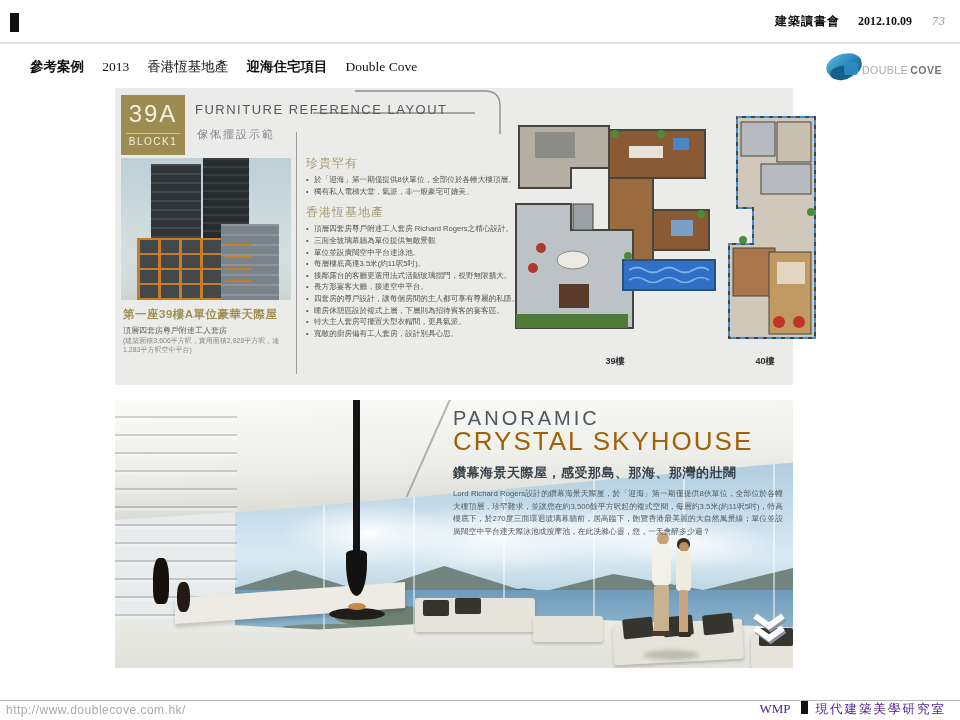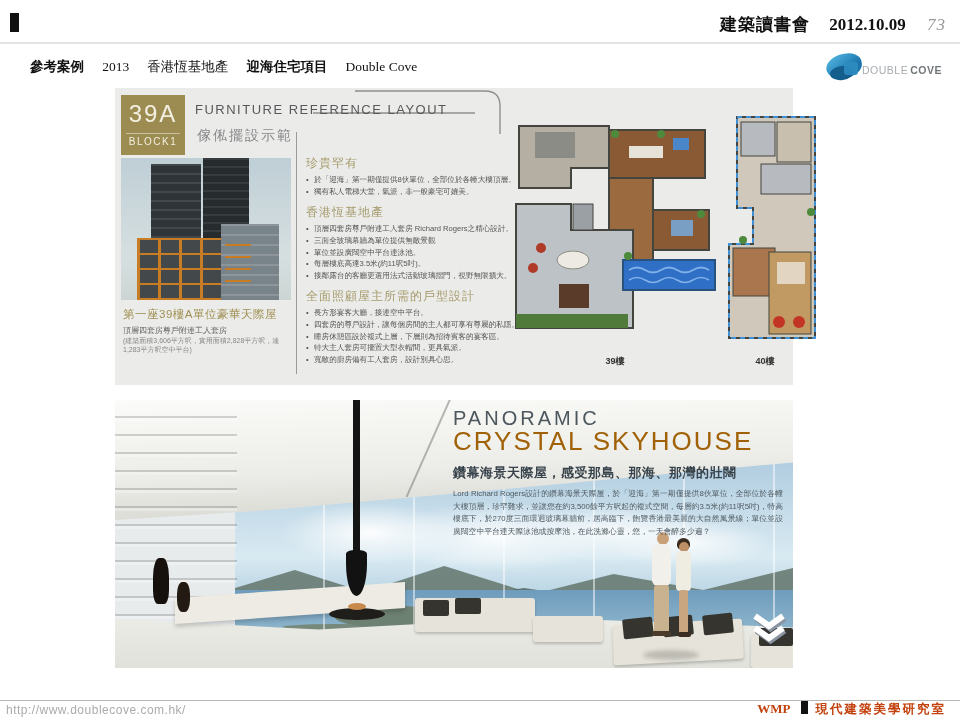--- a/index.html
+++ b/index.html
@@ -4,21 +4,21 @@
 <style>
   html,body{margin:0;padding:0;background:#888;}
   .slide{position:relative;width:960px;height:720px;background:#ffffff;overflow:hidden;
          font-family:"Liberation Sans",sans-serif;color:#333;}
 
   
   .hdr-bar{position:absolute;left:10px;top:13px;width:9px;height:19px;background:#111;}
   .hdr-title{position:absolute;left:30px;top:8px;font-family:"Liberation Serif",serif;
              font-weight:bold;font-size:19px;letter-spacing:5px;color:#111;}
   .hdr-right{position:absolute;right:14px;top:13px;font-family:"Liberation Serif",serif;
-             font-weight:bold;font-size:17px;color:#111;letter-spacing:1px;}
+             font-weight:bold;font-size:12px;color:#111;letter-spacing:1px;}
   .hdr-right .date{margin-left:14px;letter-spacing:0;}
   .hdr-right .pageno{margin-left:16px;font-style:italic;font-weight:normal;color:#9a9a9a;}
   .hdr-rule{position:absolute;left:0;right:0;top:42px;border-top:2px solid #e3e3e1;}
 
   
   .subtitle{position:absolute;left:30px;top:58px;font-size:13.5px;color:#111;
             font-family:"DejaVu Sans Mono","Liberation Sans",monospace;white-space:nowrap;}
   .subtitle b{font-weight:bold;}
   .subtitle span{margin-right:10px;font-family:Liberation Serif, serif;}
 
@@ -36,40 +36,40 @@
 
   
   .panel1{position:absolute;left:115px;top:88px;width:678px;height:297px;background:#ebece9;}
   .badge{position:absolute;left:6px;top:7px;width:64px;height:60px;background:#9c8c52;
          text-align:center;color:#f3efe0;}
   .badge .b1{font-size:24px;font-weight:normal;letter-spacing:2px;line-height:38px;}
   .badge .b2{font-size:10px;letter-spacing:1.5px;border-top:1px solid rgba(255,255,255,.45);
              margin:0 5px;padding-top:2px;}
   .p1-title-en{position:absolute;left:80px;top:14px;font-size:13px;letter-spacing:1.5px;
                color:#58585a;font-weight:normal;white-space:nowrap;}
-  .p1-title-zh{position:absolute;left:82px;top:39px;font-size:14px;letter-spacing:2px;color:#87878a;font-family:Liberation Serif, serif;}
+  .p1-title-zh{position:absolute;left:82px;top:39px;font-size:11px;letter-spacing:2px;color:#87878a;font-family:Liberation Serif, serif;}
   .callout{position:absolute;left:0;top:0;width:678px;height:70px;pointer-events:none;}
   .p1-divider{position:absolute;left:181px;top:44px;width:1px;height:242px;background:#9a9a98;}
 
   
   .photo{position:absolute;left:6px;top:70px;width:170px;height:142px;overflow:hidden;
          background:linear-gradient(180deg,#bfcfd6 0%,#d6dfe0 70%,#cdd5d4 100%);}
   .ph-t1{position:absolute;left:30px;top:6px;width:50px;height:74px;background:#2e3437;
          background-image:repeating-linear-gradient(180deg,rgba(255,255,255,.10) 0 2px,transparent 2px 9px);}
   .ph-t2{position:absolute;left:82px;top:0;width:46px;height:82px;background:#262b2e;
          background-image:repeating-linear-gradient(180deg,rgba(255,255,255,.08) 0 2px,transparent 2px 8px);}
   .ph-main{position:absolute;left:16px;top:80px;width:84px;height:62px;background:#43484a;
            background-image:repeating-linear-gradient(90deg,#c87c24 0 3px,transparent 3px 21px),
                             repeating-linear-gradient(180deg,#c87c24 0 2px,transparent 2px 15px);}
   .ph-wing{position:absolute;left:100px;top:66px;width:58px;height:76px;background:#79838a;
            background-image:repeating-linear-gradient(180deg,rgba(255,255,255,.15) 0 2px,transparent 2px 10px);}
   .ph-orange2{position:absolute;left:104px;top:86px;width:26px;height:40px;
               background:repeating-linear-gradient(180deg,#c87c24 0 2px,transparent 2px 12px);}
 
-  .unit-heading{position:absolute;left:8px;top:219px;font-size:11.5px;font-weight:normal;
+  .unit-heading{position:absolute;left:8px;top:219px;font-size:11.5px;font-weight:bold;
                 color:#a08f52;letter-spacing:.5px;text-align:center;}
   .unit-sub1{position:absolute;left:8px;top:237px;font-size:8px;color:#666;}
   .unit-sub2{position:absolute;left:8px;top:248px;width:168px;font-size:7px;color:#888;line-height:1.35;}
 
   .p1-mid{position:absolute;left:191px;top:60px;width:214px;}
   .sec-h{font-size:12px;color:#a59a6c;margin:7px 0 3px 0;font-weight:normal;letter-spacing:1px;}
   .bullet{display:flex;font-size:7.6px;color:#555;line-height:1.4;margin-bottom:1px;}
   .bullet .dot{width:8px;flex:none;}
 
   .plan39{position:absolute;left:396px;top:20px;}
@@ -136,21 +136,21 @@
   .p2-t2{font-size:26px;letter-spacing:2px;color:#a16207;line-height:1.05;}
   .p2-hzh{font-size:13px;font-weight:bold;color:#37424a;margin-top:9px;letter-spacing:.5px;}
   .p2-body{font-size:7.8px;color:#4f5a61;line-height:1.6;margin-top:6px;width:330px;text-align:justify;}
   .chevron{position:absolute;left:634px;top:212px;width:40px;height:34px;cursor:pointer;}
 
   
   .ftr-rule{position:absolute;left:0;right:0;top:700px;border-top:1px solid #b9b9b7;}
   .ftr-url{position:absolute;left:6px;top:703px;font-size:12px;color:#ababa9;
            font-family:"Liberation Sans",sans-serif;letter-spacing:.5px;}
   .ftr-right{position:absolute;right:14px;top:701px;font-family:"Liberation Serif",serif;
-             font-weight:bold;font-size:13px;color:#c2410c;}
+             font-weight:normal;font-size:13px;color:#4c1d95;}
   .ftr-right .bar{display:inline-block;width:7px;height:13px;background:#111;margin:0 8px 0 10px;
                   vertical-align:-1px;}
   .ftr-right .org{letter-spacing:2px;font-size:12.5px;}
 </style>
 </head>
 <body>
 
 <div class="slide">
 
   <div class="hdr-bar"></div>
@@ -232,21 +232,20 @@
         </div>
       <div class="bullet">
           <span class="dot">•</span>
           <span>每層樓底高達3.5米(約11呎5吋)。</span>
         </div>
       <div class="bullet">
           <span class="dot">•</span>
           <span>接鄰露台的客廳更選用法式活動玻璃摺門，視野無限擴大。</span>
         </div>
 
-      <div class="sec-h">全面照顧屋主所需的戶型設計</div>
       <div class="bullet">
           <span class="dot">•</span>
           <span>長方形宴客大廳，接連空中平台。</span>
         </div>
       <div class="bullet">
           <span class="dot">•</span>
           <span>四套房的尊戶設計，讓每個房間的主人都可享有尊屬的私隱。</span>
         </div>
       <div class="bullet">
           <span class="dot">•</span>

